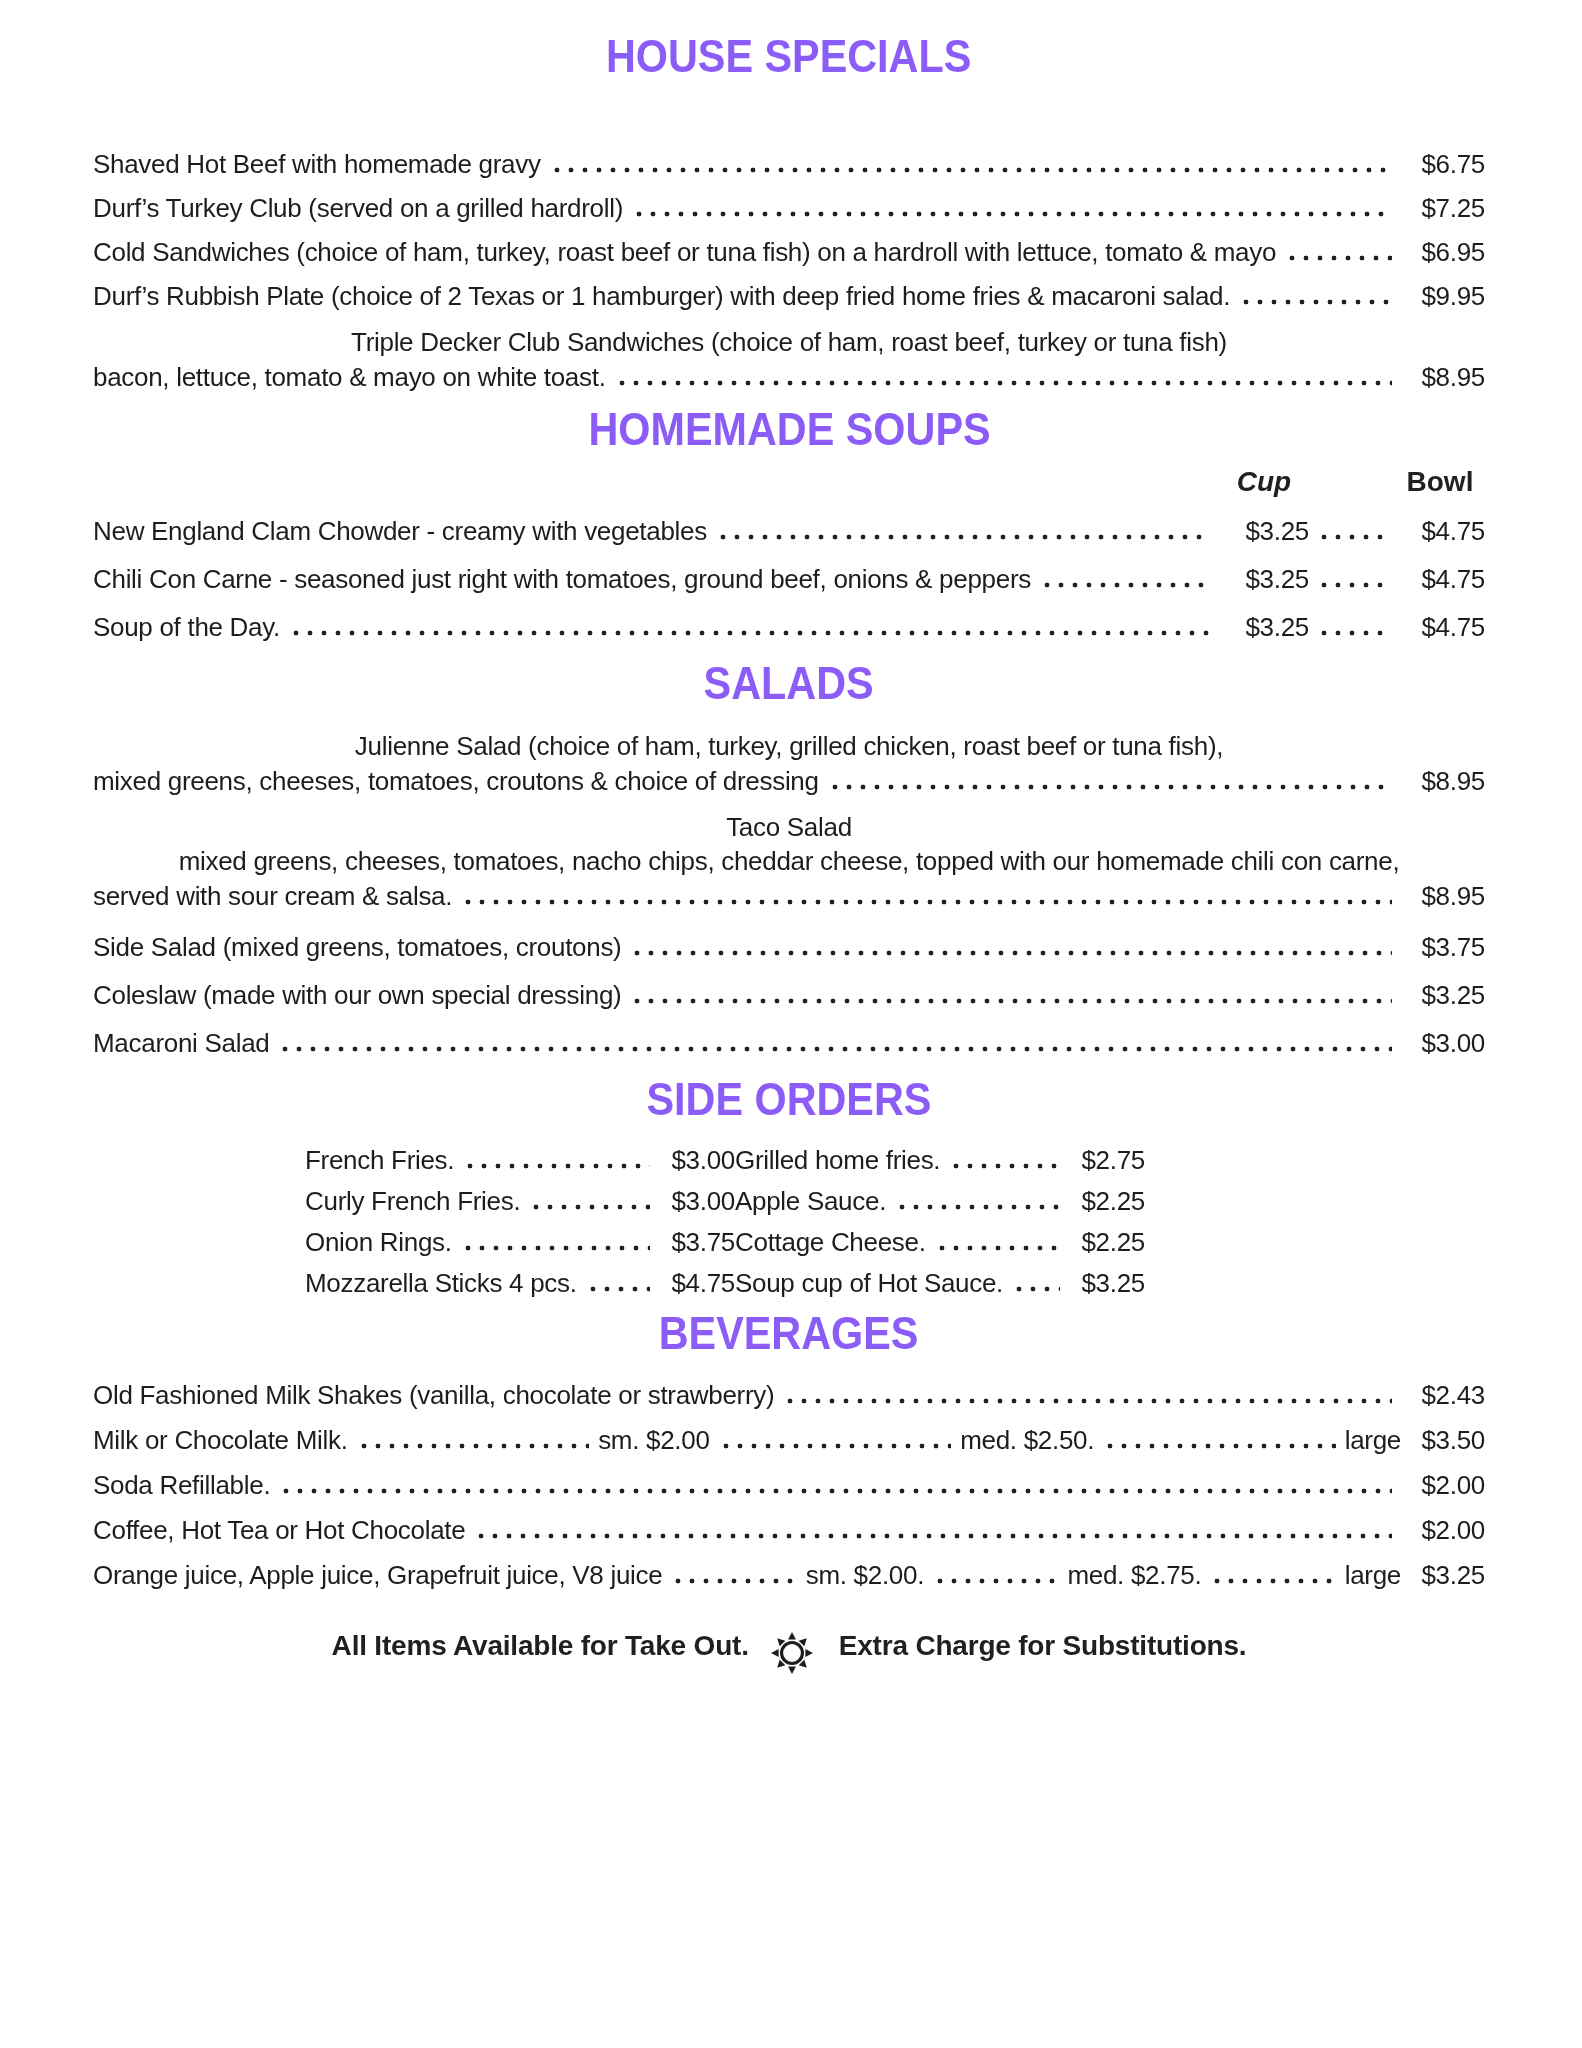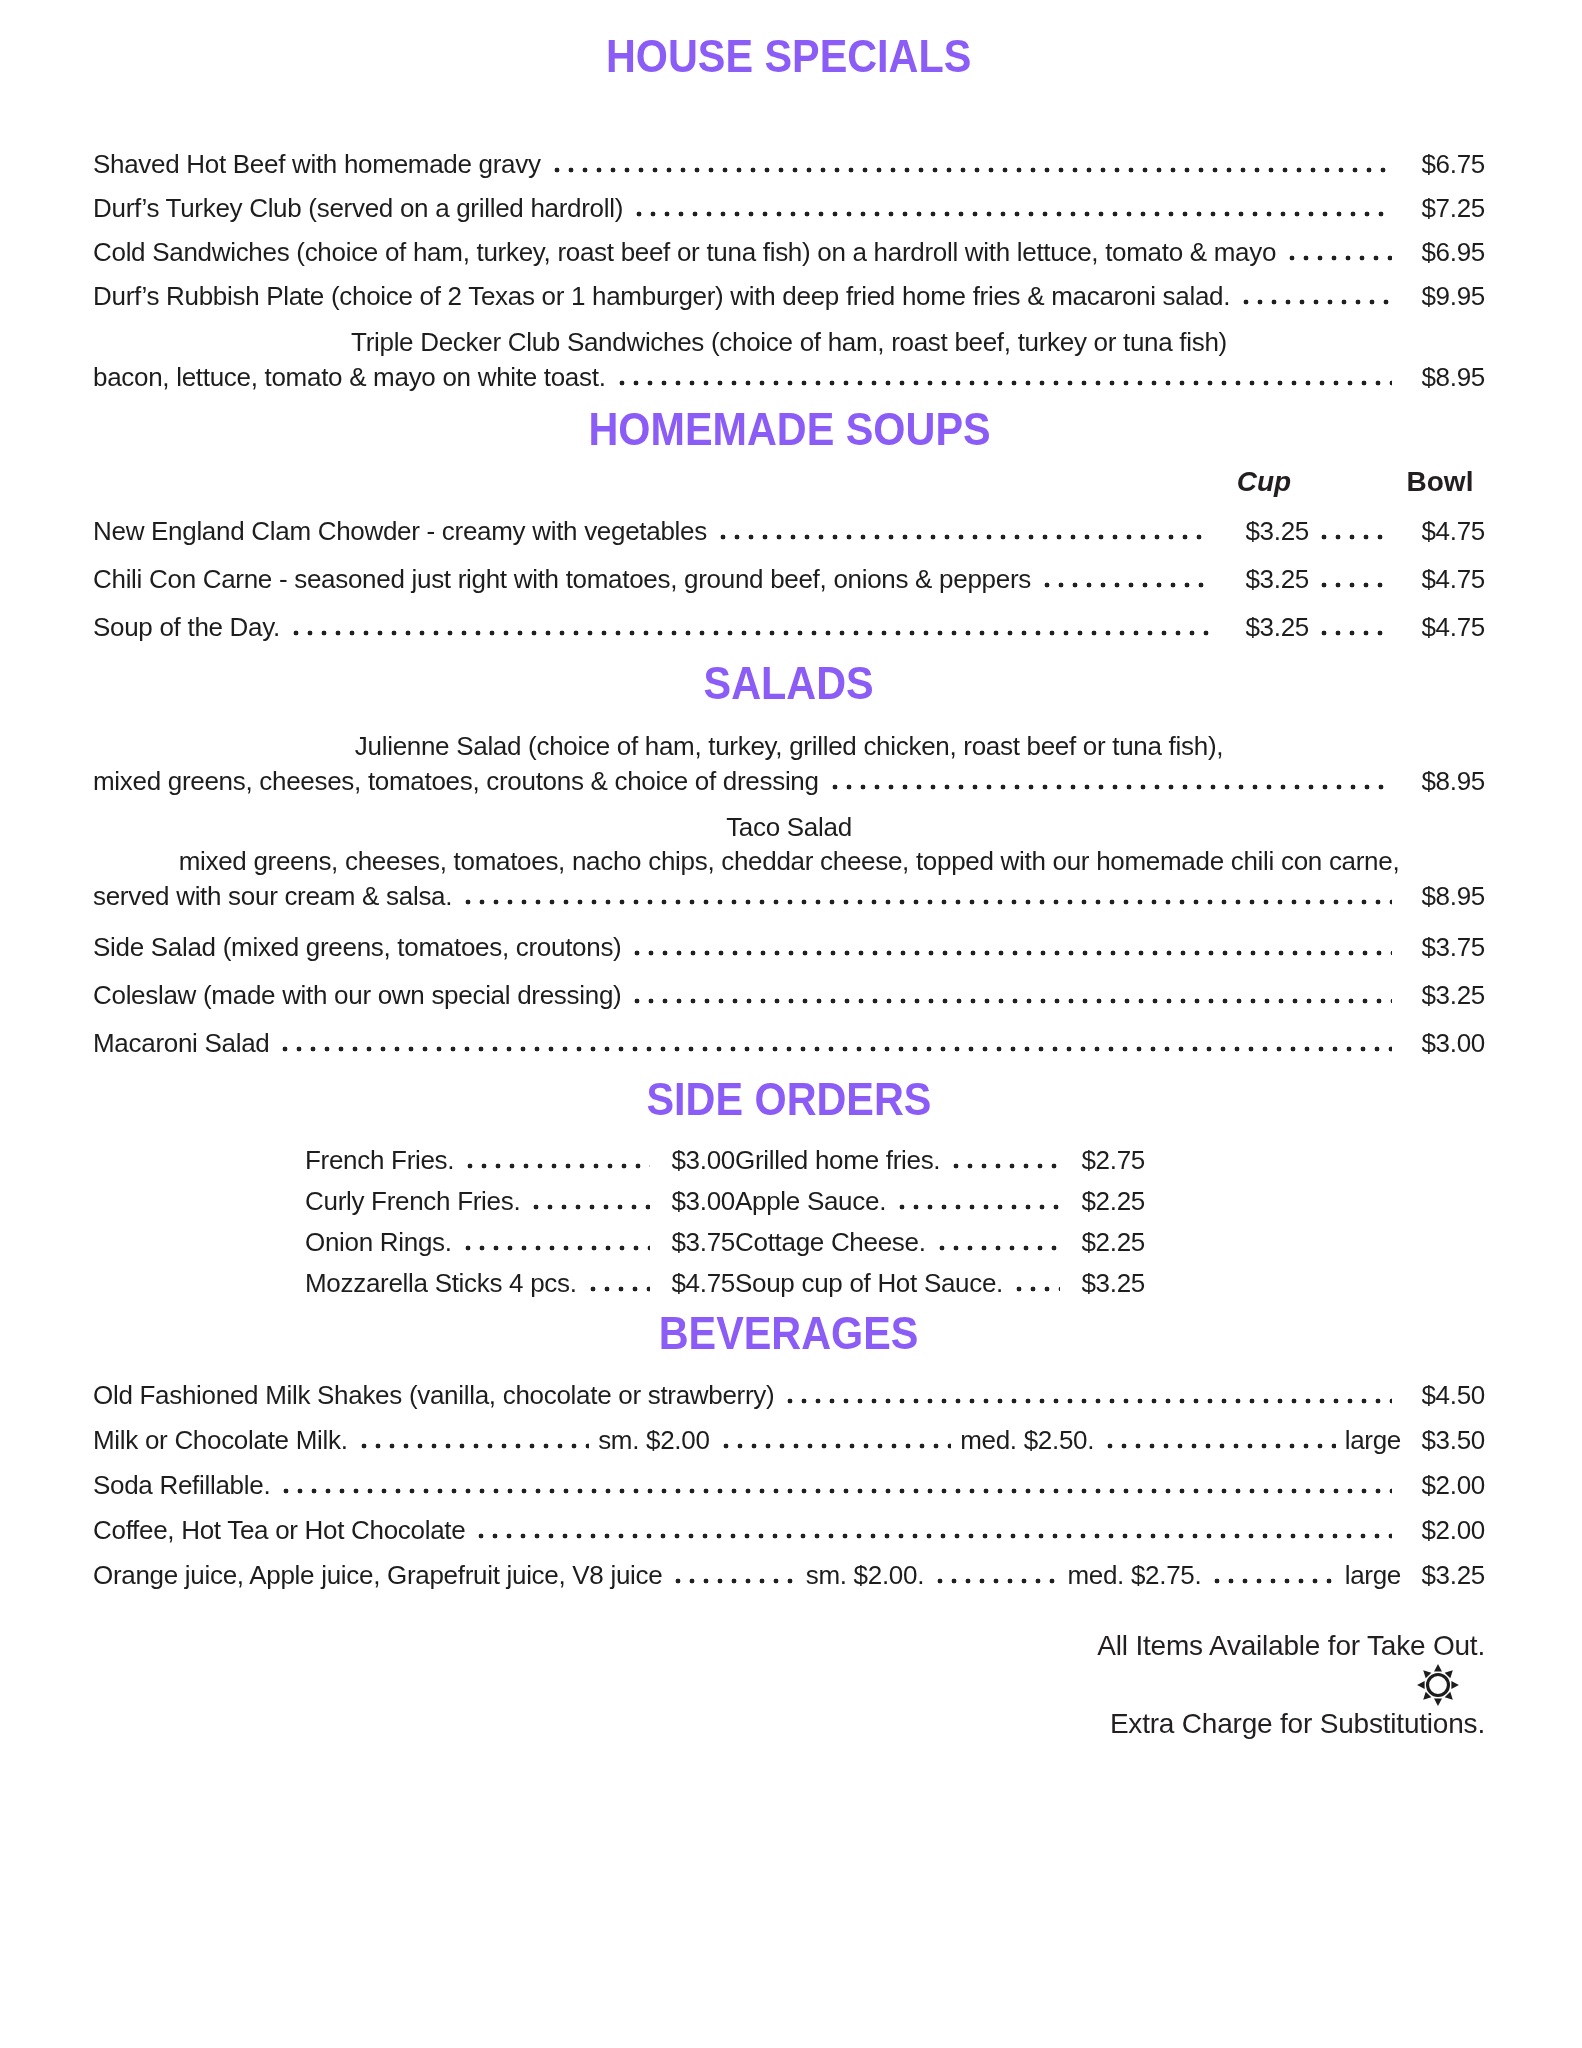--- a/index.html
+++ b/index.html
@@ -59,22 +59,22 @@
 
   .so-wrap { display:flex; margin:18px 0 0 212px; }
   .so-col-left  { width:430px; }
   .so-col-right { width:410px; }
   .so-row { display:flex; align-items:baseline; font-size:26px; line-height:34px; letter-spacing:-0.3px; margin-bottom:7px; }
   .price-sm { flex:0 0 auto; min-width:76px; text-align:right; white-space:nowrap; }
 
   .sz { flex:0 0 auto; white-space:nowrap; }
 
   .footer {
-    display:flex; justify-content:center; align-items:flex-end;
-    margin-top:36px; font-size:28px; font-weight:normal; color:#231f20; letter-spacing:-0.2px;flex-direction:column;
+    display:flex; justify-content:center; align-items:flex-start;
+    margin-top:36px; font-size:28px; font-weight:bold; color:#231f20; letter-spacing:-0.2px;
   }
   .footer svg { margin:0 24px 0 20px; display:block; }
 </style>
 </head>
 <body>
 
 <div class="page">
 
   <section>
     <h2 class="section-title"><span class="st-in">HOUSE SPECIALS</span></h2>
@@ -226,21 +226,21 @@
       </div>
     </div>
   </section>
 
   <section>
     <h2 class="section-title mt-bev"><span class="st-in">BEVERAGES</span></h2>
     <div class="items" style="margin-top:18px;">
       <div class="row p45">
         <span class="lbl">Old Fashioned Milk Shakes (vanilla, chocolate or strawberry)</span>
         <span class="dots"></span>
-        <span class="price">$4.50</span>
+        <span class="price">$2.43</span>
       </div>
       <div class="row p45">
         <span class="lbl">Milk or Chocolate Milk.</span>
         <span class="dots"></span>
         <span class="sz">sm. $2.00</span>
         <span class="dots"></span>
         <span class="sz">med. $2.50.</span>
         <span class="dots"></span>
         <span class="sz">large</span>
         <span class="price">$3.50</span>

